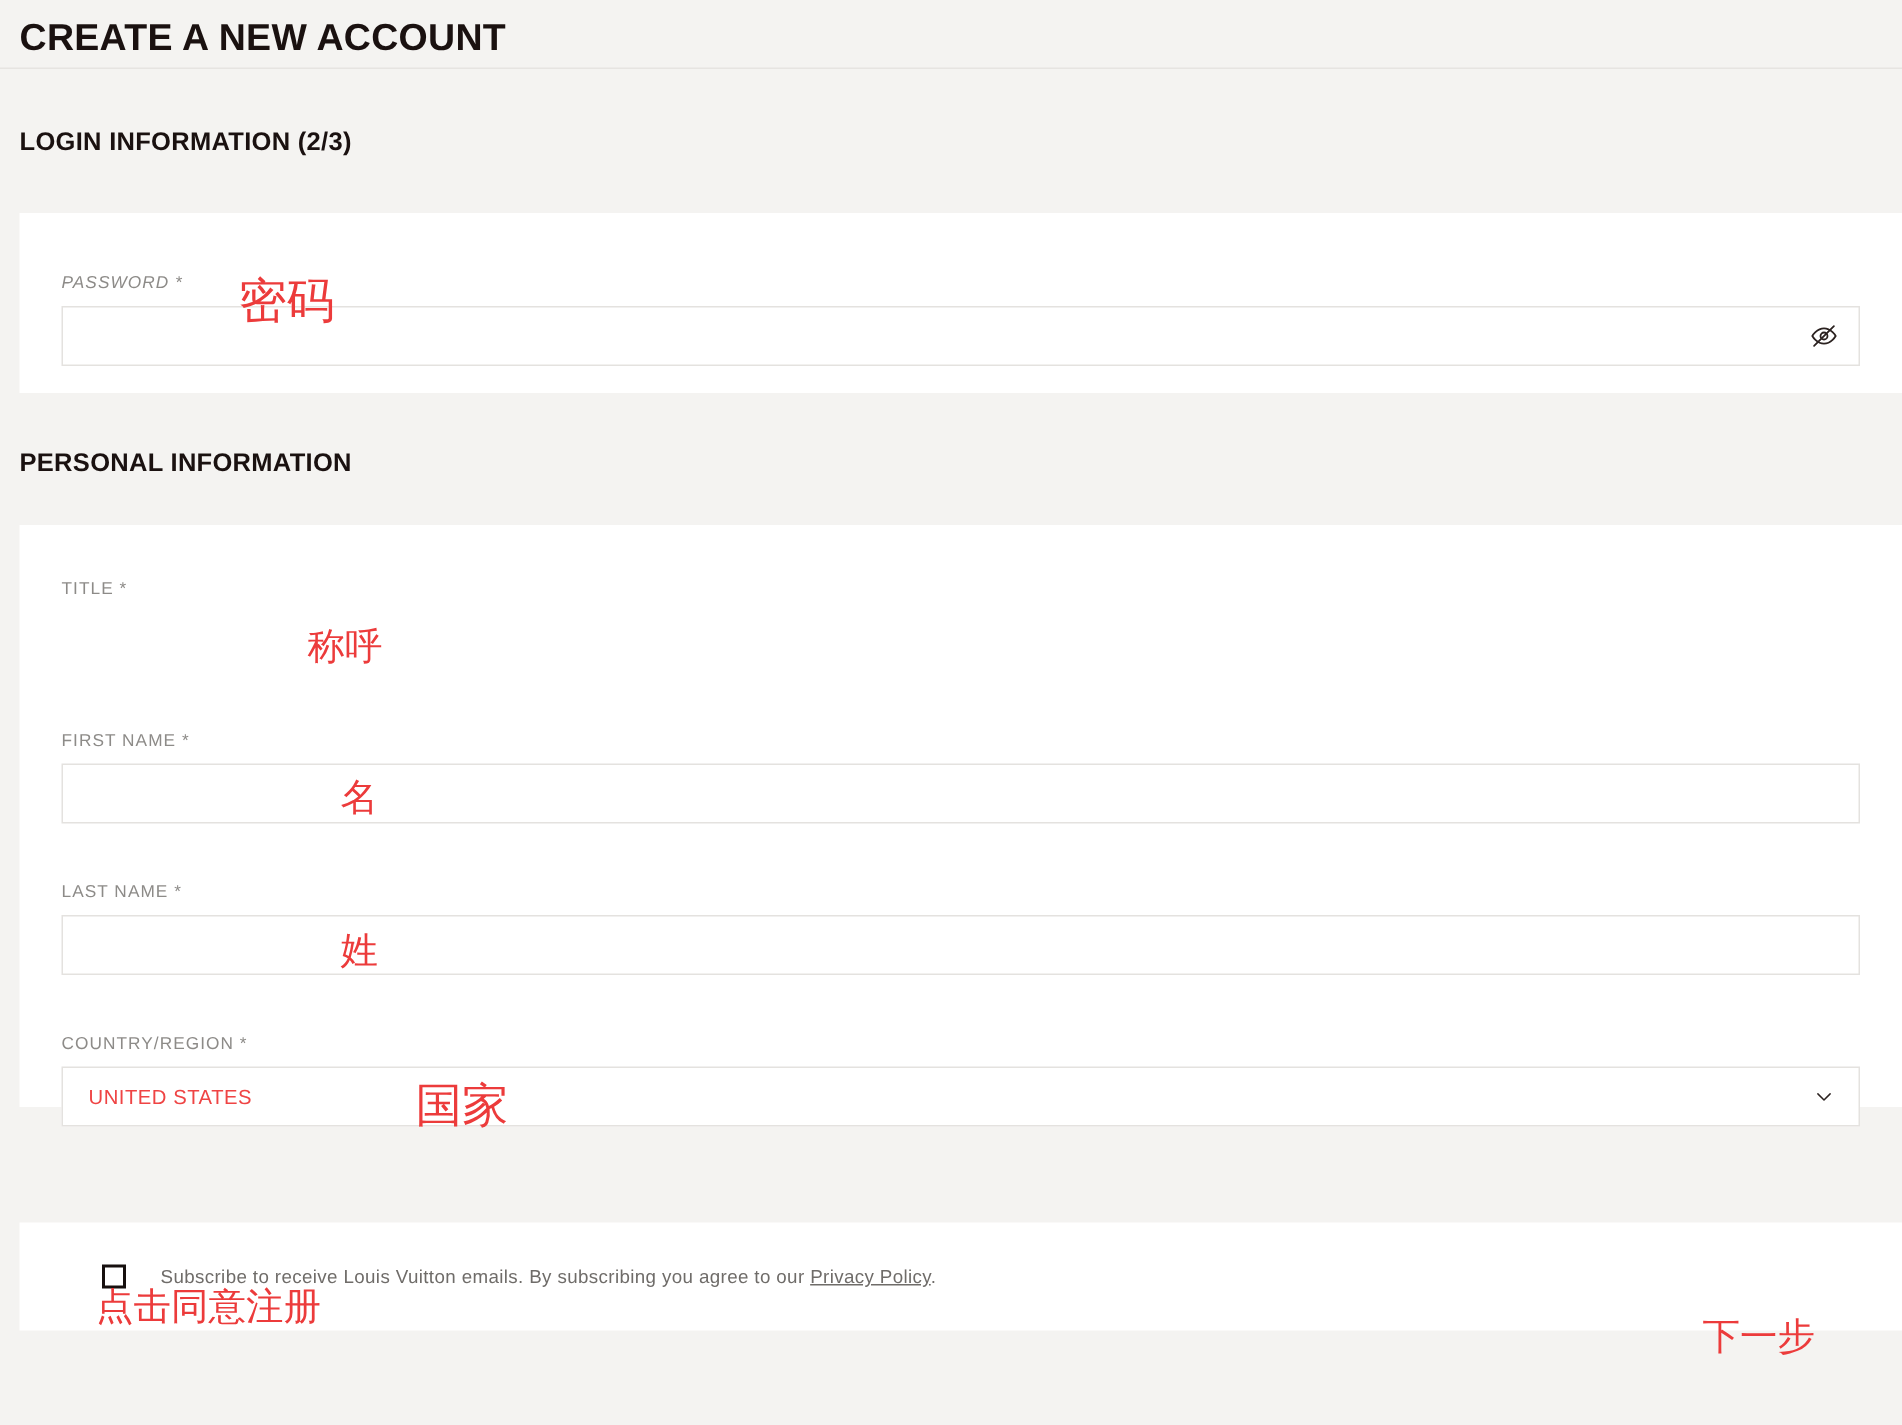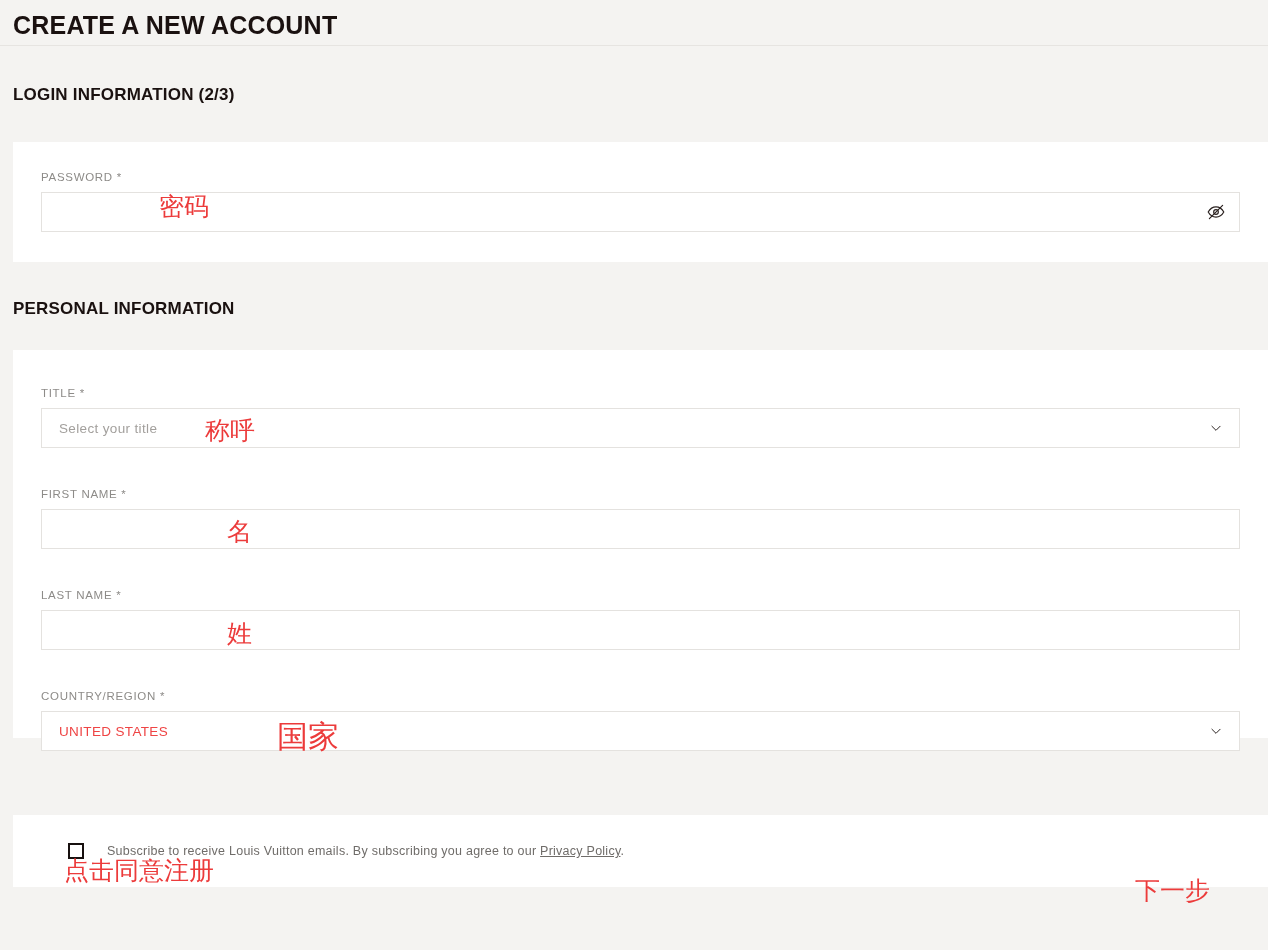--- a/index.html
+++ b/index.html
@@ -105,21 +105,21 @@
     transform: translateY(-50%);
     width: 18px;
     height: 18px;
     display: flex;
     align-items: center;
     justify-content: center;
     color: #2b2220;
   }
 
   
-  #field-password { top: 28px; }
+  #field-password { top: 40px; font-style: italic; }
   #field-title    { top: 36px; }
   #field-first    { top: 137px; }
   #field-last     { top: 238px; }
   #field-country  { top: 339px; }
 
   
   .subscribe-row {
     position: absolute;
     left: 41px;
     top: 27px;
@@ -169,21 +169,21 @@
   }
 
   
   .annot {
     position: absolute;
     color: #ec3b3b;
     font-family: "DejaVu Sans", sans-serif;
     white-space: nowrap;
     pointer-events: none;
   }
-  #annot-password { left: 159px; top: 190px;  font-size: 25px; }
+  #annot-password { left: 159px; top: 179px;  font-size: 32px; }
   #annot-title    { left: 205px; top: 414px;  font-size: 25px; }
   #annot-first    { left: 227px; top: 515px;  font-size: 25px; }
   #annot-last     { left: 227px; top: 617px;  font-size: 25px; }
   #annot-country  { left: 277px; top: 716px;  font-size: 31px; }
   #annot-subscribe{ left: 64px;  top: 854px;  font-size: 25px; }
   #annot-next     { left: 1135px;top: 874px;  font-size: 25px; }
 </style>
 </head>
 <body>
 
@@ -209,28 +209,20 @@
       </div>
     </div>
   </div>
 
   <div class="section-heading" id="heading-personal">PERSONAL INFORMATION</div>
 
   <div class="card" id="card-personal">
 
     <div class="field" id="field-title">
       <div class="field-label">TITLE *</div>
-      <div class="field-control">
-        <span class="placeholder">Select your title</span>
-        <span class="control-icon">
-          <svg width="14" height="14" viewBox="0 0 24 24" fill="none" stroke="#2b2220" stroke-width="1.7" stroke-linecap="round" stroke-linejoin="round">
-            <polyline points="5,9 12,16 19,9"></polyline>
-          </svg>
-        </span>
-      </div>
     </div>
 
     <div class="field" id="field-last">
       <div class="field-label">LAST NAME *</div>
       <div class="field-control">
         <span class="value"></span>
       </div>
     </div>
 
     <div class="field" id="field-first">

